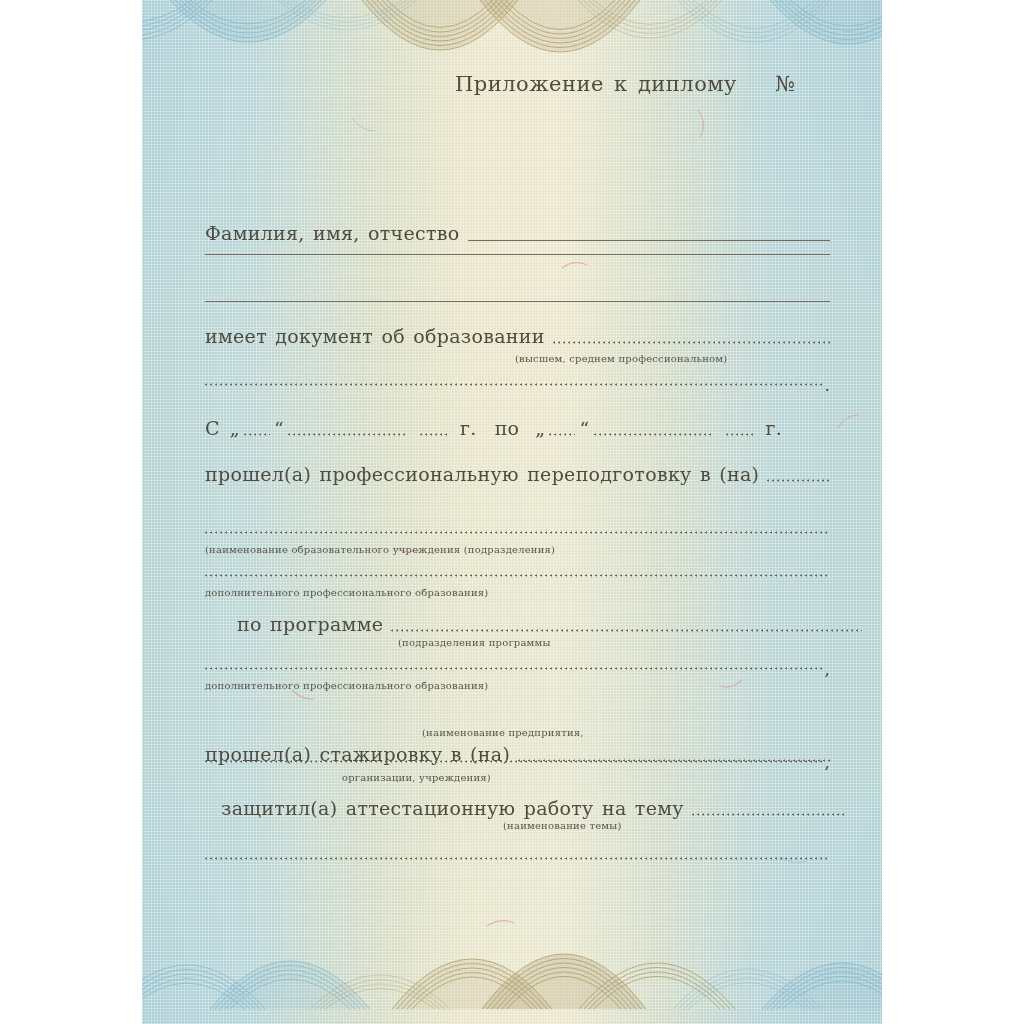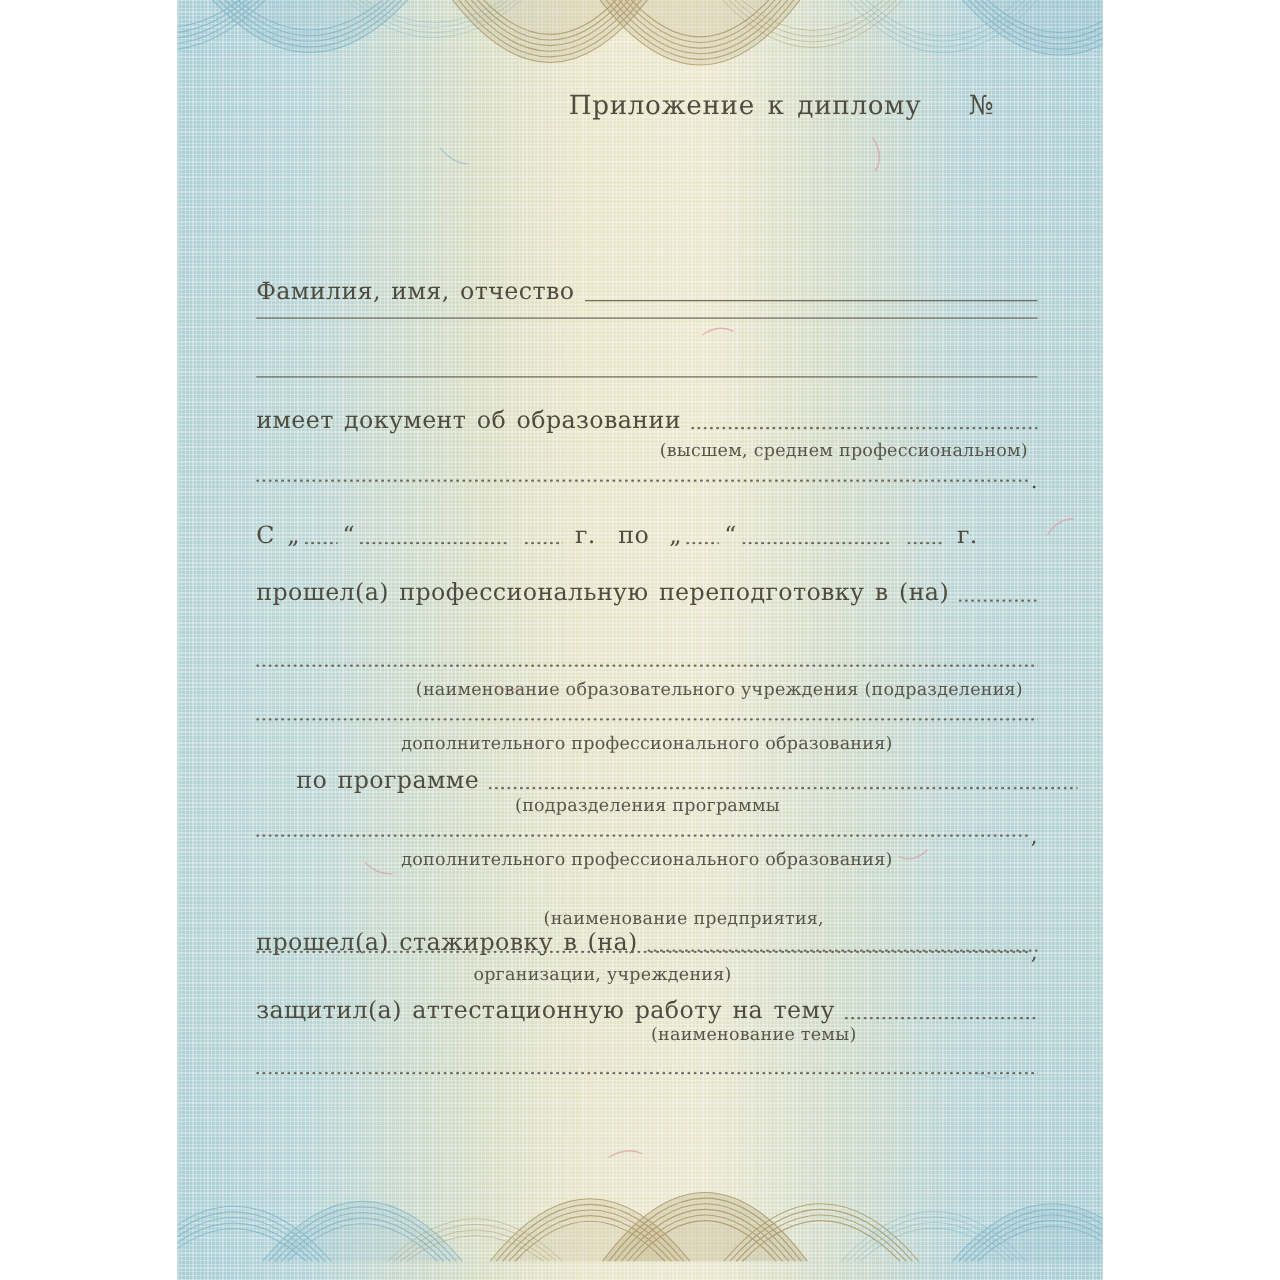--- a/index.html
+++ b/index.html
@@ -16,21 +16,21 @@
   .ink{color:#4e4b3f;}
   .label{font-size:19px;letter-spacing:.3px;word-spacing:2px;line-height:1.15;white-space:nowrap;}
   .row{position:absolute;left:63px;width:625px;display:flex;align-items:flex-end;}
   .fill-solid{flex:1;border-bottom:1px solid #6f6e60;margin:0 0 4px 8px;height:0;}
   .line-solid{position:absolute;left:63px;width:625px;border-top:1px solid #6f6e60;height:0;}
   .dots{flex:1;height:3px;margin:0 0 4px 8px;
         background-image:radial-gradient(circle at 1.2px 1.5px, #666456 .9px, rgba(0,0,0,0) 1.2px);
         background-size:5px 3px;background-repeat:repeat-x;background-position:left bottom;}
   .dots-fixed{flex:none;margin-left:4px;}
   .endchar{font-size:17px;line-height:8px;margin:0 0 1px 2px;color:#4e4b3f;}
-  .caption{position:absolute;font-size:14px;color:#57554a;text-align:center;letter-spacing:.2px;white-space:nowrap;}
+  .caption{position:absolute;font-size:10px;color:#57554a;text-align:left;letter-spacing:.2px;white-space:nowrap;}
   .title-row{position:absolute;top:72px;left:313px;display:flex;align-items:baseline;}
   .title{font-size:21px;letter-spacing:.5px;word-spacing:3px;}
   .numsign{font-size:21px;margin-left:38px;}
   .quote{font-size:19px;}
   .deco{position:absolute;left:0;pointer-events:none;}
 </style>
 </head>
 <body>
 
 <div class="page">
@@ -232,21 +232,21 @@
       <span class="label">прошел(а) стажировку в (на)</span>
       <span class="dots"></span>
     </div>
     <div class="caption" style="top:727px;left:280px;width:250px;">(наименование предприятия,</div>
     <div class="row" style="top:749px;height:18px;">
       <span class="dots" style="margin-left:0;"></span>
       <span class="endchar">,</span>
     </div>
     <div class="caption" style="top:772px;left:200px;width:280px;">организации, учреждения)</div>
 
-    <div class="row" style="top:798px;">
+    <div class="row" style="top:798px;padding-left:16px;">
       <span class="label">защитил(а) аттестационную работу на тему</span>
       <span class="dots"></span>
     </div>
     <div class="caption" style="top:820px;left:361px;width:200px;">(наименование темы)</div>
     <div class="row" style="top:846px;height:18px;">
       <span class="dots" style="margin-left:0;"></span>
     </div>
 
   </div>
 </div>

